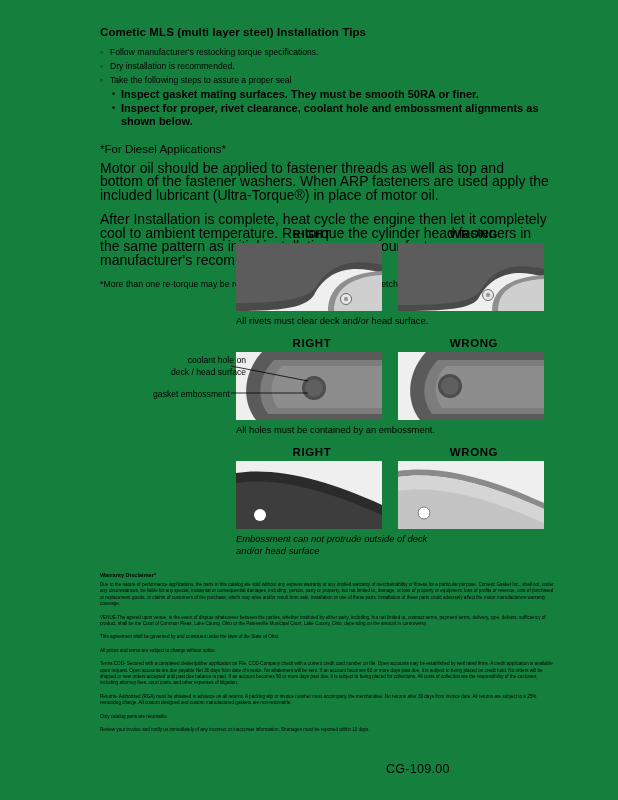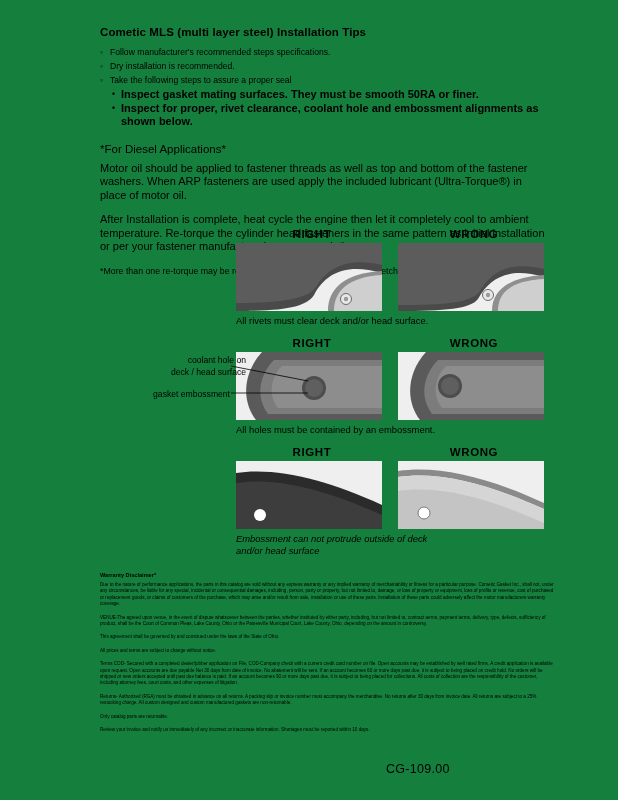--- a/index.html
+++ b/index.html
@@ -72,21 +72,21 @@
     left: 0;
     top: 0;
     font-size: 8.6px;
   }
   h2.subhead {
     font-size: 11.5px;
     font-weight: normal;
     margin: 14px 0 7px 0;
   }
   p.para {
-    font-size: 11px;
+    font-size: 14px;
     line-height: 13.4px;
     margin: 0 0 11px 0;
   }
   p.note {
     font-size: 8.8px;
     line-height: 13.4px;
     margin: 0;
   }
 
   
@@ -160,21 +160,21 @@
 </style>
 </head>
 <body>
 
 <div class="page">
 
   <div class="content">
     <h1 class="title">Cometic MLS (multi layer steel) Installation Tips</h1>
 
     <ul class="bullets">
-      <li>Follow manufacturer's recommended steps specifications.</li>
+      <li>Follow manufacturer's restocking torque specifications.</li>
       <li>Dry installation is recommended.</li>
       <li>Take the following steps to assure a proper seal</li>
     </ul>
     <ul class="subbullets">
       <li>Inspect gasket mating surfaces.  They must be smooth 50RA or finer.</li>
       <li>Inspect for proper, rivet clearance, coolant hole and embossment alignments as shown below.</li>
     </ul>
 
     <h2 class="subhead">*For Diesel Applications*</h2>
     <p class="para">Motor oil should be applied to fastener threads as well as top and bottom of the fastener washers.  When ARP fasteners are used apply the included lubricant (Ultra-Torque®) in place of motor oil.</p>

